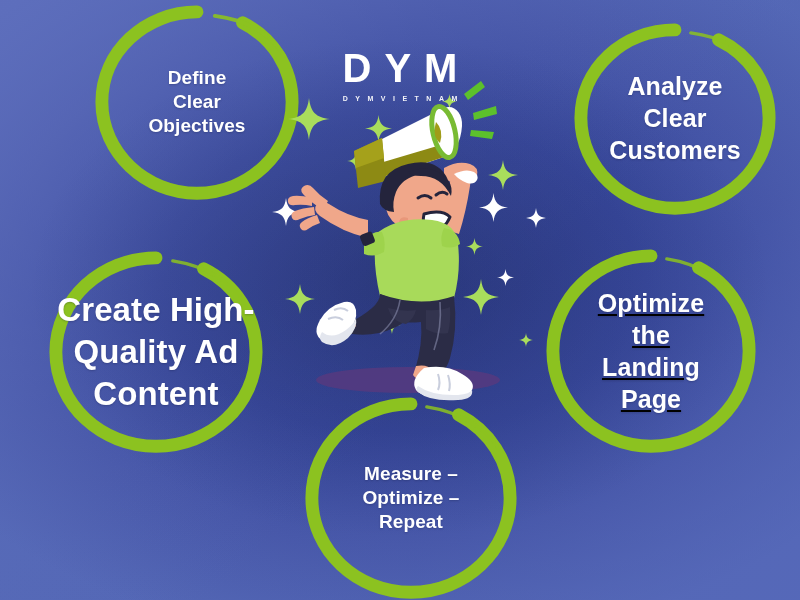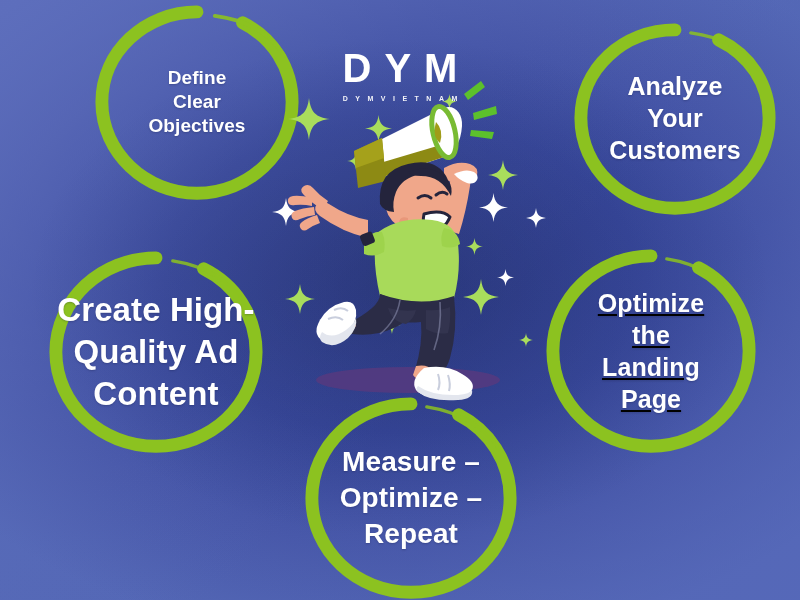--- a/index.html
+++ b/index.html
@@ -66,21 +66,21 @@
   #node-define      { left: 88px;  top: 4px;   width: 218px; height: 196px; }
   #node-analyze     { left: 568px; top: 22px;  width: 214px; height: 192px; }
   #node-create      { left: 42px;  top: 250px; width: 228px; height: 204px; }
   #node-optimize    { left: 540px; top: 248px; width: 222px; height: 206px; text-decoration: underline; }
   #node-measure     { left: 298px; top: 396px; width: 226px; height: 204px; }
 
   #node-define   .label { font-size: 19px; }
   #node-analyze  .label { font-size: 25px; }
   #node-create   .label { font-size: 33px; }
   #node-optimize .label { font-size: 25px; }
-  #node-measure  .label { font-size: 28px; }
+  #node-measure  .label { font-size: 19px; }
 
   
   #logo {
     position: absolute;
     left: 0;
     right: 0;
     top: 28px;
     text-align: center;
     z-index: 5;
     pointer-events: none;
@@ -272,21 +272,21 @@
 Clear
 Objectives</div>
   </div>
 
   <div class="node" id="node-analyze">
     <svg class="ring" viewBox="0 0 216 196" preserveAspectRatio="none">
       <path d="M108 8 C56 8 13 47 13 97 C13 147 56 188 108 188 C160 188 203 147 203 97 C203 62 183 33 152 18" fill="none" stroke="#8cc220" stroke-width="13" stroke-linecap="round"></path>
       <path d="M124 11 C154 15 178 28 192 48" fill="none" stroke="#8cc220" stroke-width="3.5" stroke-linecap="round" opacity="0.85"></path>
     </svg>
     <div class="label">Analyze
-Your
+Clear
 Customers</div>
   </div>
 
   <div class="node" id="node-create">
     <svg class="ring" viewBox="0 0 230 206" preserveAspectRatio="none">
       <path d="M115 8 C60 8 14 50 14 103 C14 156 60 198 115 198 C170 198 216 156 216 103 C216 66 195 35 163 19" fill="none" stroke="#8cc220" stroke-width="13" stroke-linecap="round"></path>
       <path d="M132 11 C164 16 190 31 205 54" fill="none" stroke="#8cc220" stroke-width="3.5" stroke-linecap="round" opacity="0.85"></path>
     </svg>
     <div class="label">Create High-
 Quality Ad

